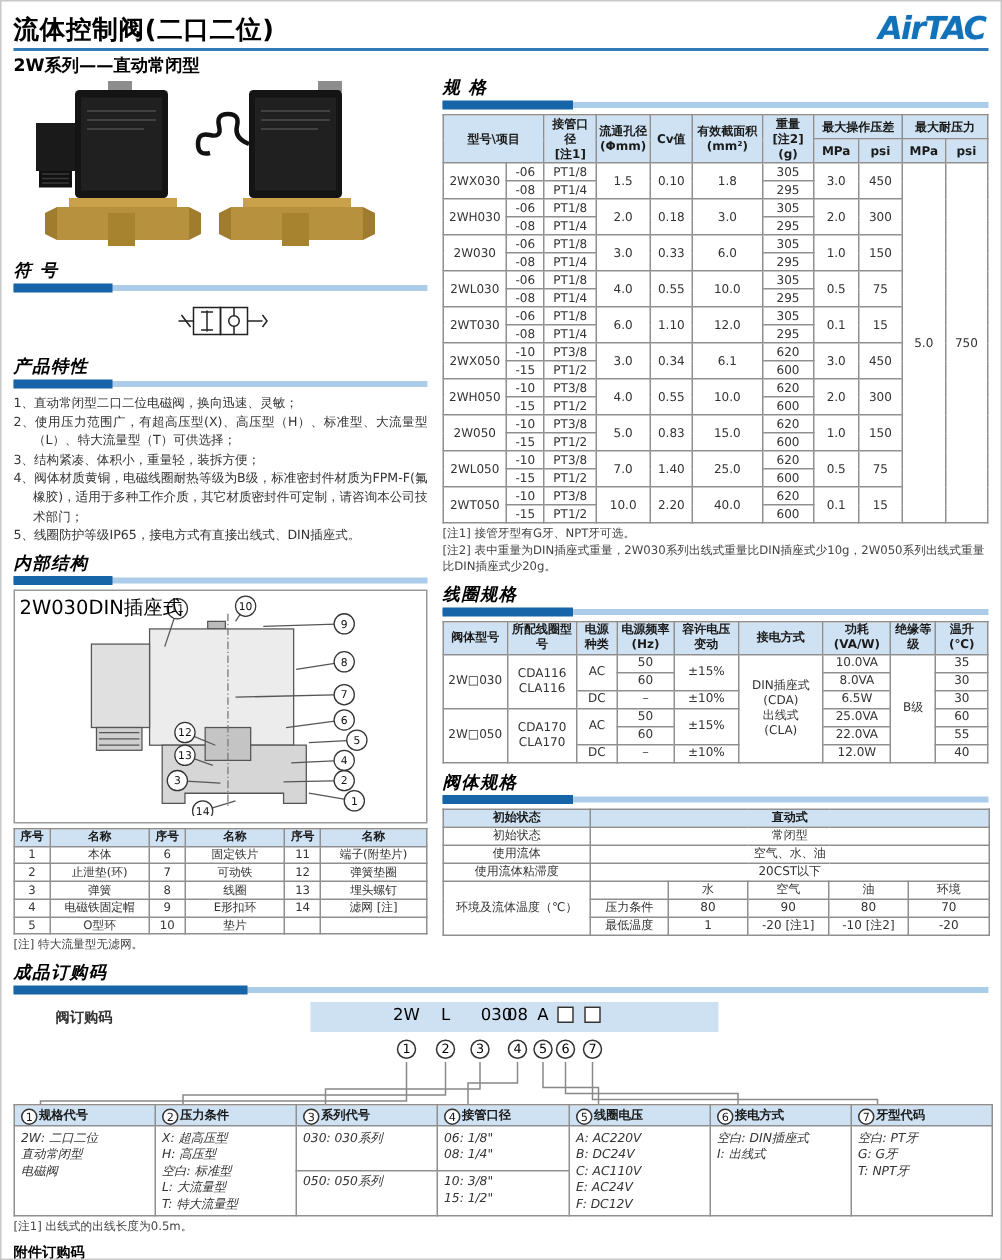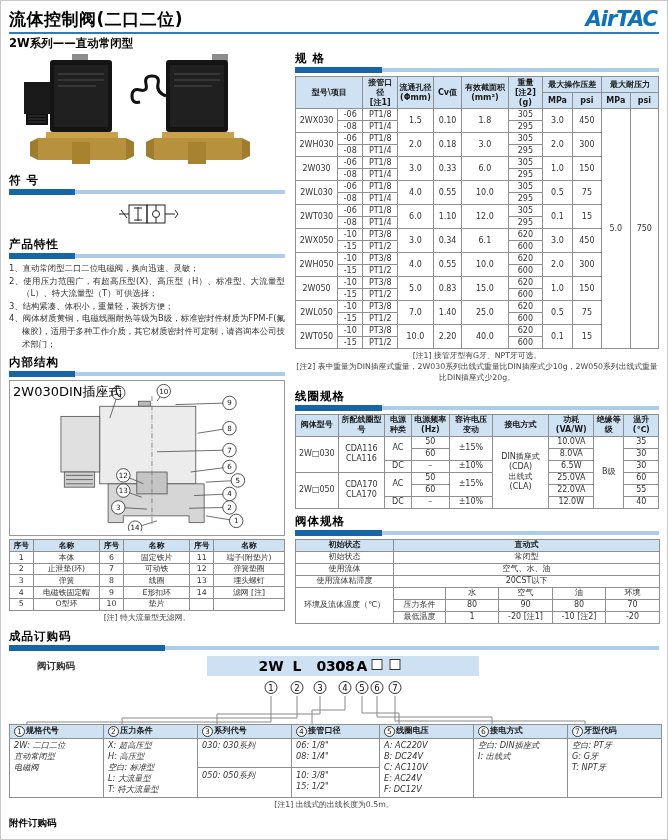--- a/index.html
+++ b/index.html
@@ -10,52 +10,52 @@
 
   
   .hdr { position:relative; height:44px; }
   .hdr .title { font-size:17px; font-weight:bold; color:#000; letter-spacing:0.5px; padding-top:2px; }
   .hdr .rule { height:2px; background:#2e7bb5; margin-top:1px; }
   .hdr .subtitle { font-size:11.5px; font-weight:bold; color:#000; margin-top:2px; }
   .logo { position:absolute; right:2px; top:1px; font-size:21px; font-weight:bold; font-style:italic;
           color:#1172ba; letter-spacing:-1px; text-shadow:0 0 1px #9fc6e4; }
 
   
-  .sec { margin:5px 0 4px; }
+  .sec { margin:5px 0 4px;font-style:italic; }
   .sec .t { font-size:11.5px; font-weight:bold; color:#000; letter-spacing:1px; }
   .sec .bar { height:4px; background:#abcdea; position:relative; margin-top:2px; }
   .sec .bar i { position:absolute; left:0; top:-1px; height:6px; width:24%; background:#1565a8; }
 
   .cols { display:flex; gap:10px; }
   .left { width:276px; flex:0 0 276px; }
   .right { flex:1; min-width:0; }
 
   
   table.grid { border-collapse:collapse; width:100%; table-layout:fixed; }
   .grid th, .grid td { border:1px solid #8f8f8f; font-size:8px; text-align:center;
                        padding:0.5px 1px; color:#333; line-height:1.25; overflow:hidden; }
   .grid th { background:#cfe2f3; font-weight:bold; color:#1a1a1a; }
   .pre { white-space:pre-line; }
 
-  .note { font-size:7.8px; color:#444; line-height:1.4; margin-top:2px;text-align:center; }
+  .note { font-size:7.8px; color:#444; line-height:1.4; margin-top:2px; }
 
   
   .photo { border:0; display:block; margin:2px auto 0; }
   .symbolwrap { text-align:center; padding:3px 0 1px; }
   .features div.feat { font-size:8.4px; line-height:1.5; color:#333; padding-left:13px; text-indent:-13px; text-align:justify; }
   .diagram { border:1px solid #999; position:relative; margin-top:2px; }
   .diagram .dlabel { position:absolute; left:3px; top:2px; font-size:13px; font-weight:normal; color:#000; }
   .parts { margin-top:3px; }
   .parts td, .parts th { font-size:7.8px; }
 
   
   .orderwrap { position:relative; height:70px; margin-top:2px; }
   .ordlabel { position:absolute; left:28px; top:6px; font-size:9.5px; color:#333; font-weight:bold; }
   .codebox { position:absolute; left:198px; top:2px; width:272px; height:20px; background:#cde1f2; }
-  .codepart { position:absolute; top:4px; transform:translateX(-50%); font-size:14px; font-weight:bold; color:#000; }
+  .codepart { position:absolute; top:4px; transform:translateX(-50%); font-size:11px; font-weight:normal; color:#000; }
   .codepart.box { width:11px; height:11px; border:1px solid #333; background:#fff; top:5px; }
   .circ { position:absolute; transform:translateX(-50%); width:13px; height:13px; border:1px solid #333;
           border-radius:50%; font-size:8.5px; line-height:12px; text-align:center; background:#fff; color:#000; top:27px; }
   .fan { position:absolute; left:0; top:42px; }
   .ordtable th { font-size:8.2px; text-align:left; padding-left:4px;margin-left:14px; }
   .ordtable td { font-size:8.2px; text-align:left; padding:1.5px 4px; vertical-align:top; line-height:1.35;font-style:italic; }
   .circ-in { display:inline-block; width:11px; height:11px; border:1px solid #333; border-radius:50%;
              font-size:7.5px; line-height:10px; text-align:center; background:#fff; font-weight:normal; margin-right:1px; vertical-align:-1px; }
   .acc-title { font-size:9.5px; font-weight:bold; color:#000; margin-top:6px; }
 
@@ -143,20 +143,21 @@
         <div class="t">产品特性</div>
         <div class="bar">
             <i></i>
           </div>
       </div>
       <div class="features" id="features-list">
           <div class="feat">1、直动常闭型二口二位电磁阀，换向迅速、灵敏；</div>
           <div class="feat">2、使用压力范围广，有超高压型(X)、高压型（H）、标准型、大流量型（L）、特大流量型（T）可供选择；</div>
           <div class="feat">3、结构紧凑、体积小，重量轻，装拆方便；</div>
           <div class="feat">4、阀体材质黄铜，电磁线圈耐热等级为B级，标准密封件材质为FPM-F(氟橡胶)，适用于多种工作介质，其它材质密封件可定制，请咨询本公司技术部门；</div>
+          <div class="feat">5、线圈防护等级IP65，接电方式有直接出线式、DIN插座式。</div>
         </div>
 
       <div class="sec">
         <div class="t">内部结构</div>
         <div class="bar">
             <i></i>
           </div>
       </div>
       <div class="diagram">
         <div class="dlabel">2W030DIN插座式</div>

